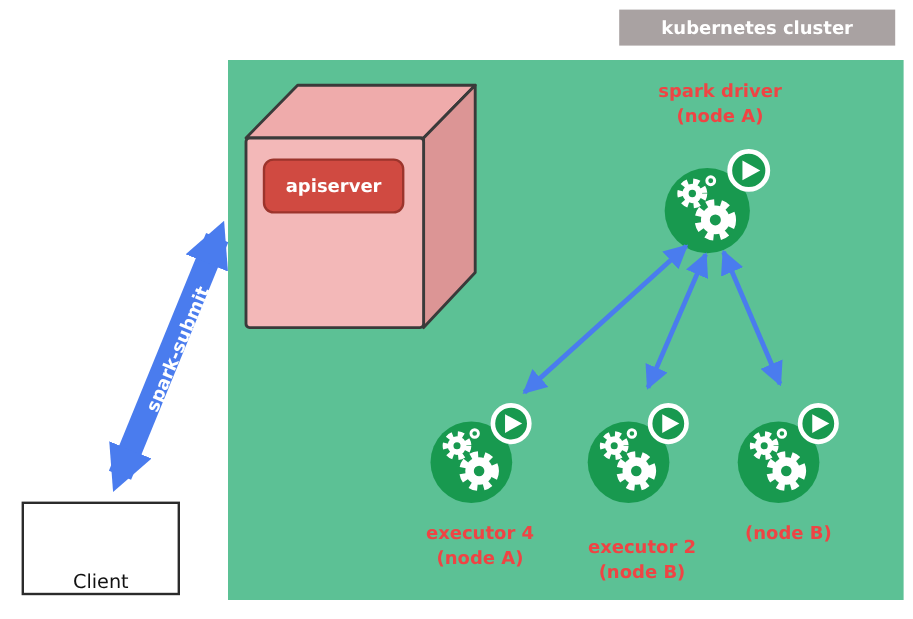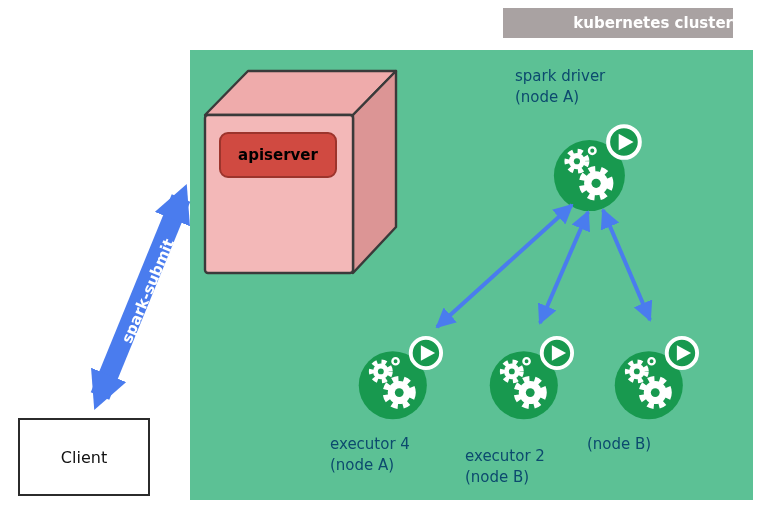--- a/index.html
+++ b/index.html
@@ -4,57 +4,57 @@
 <style>
   * { margin:0; padding:0; box-sizing:border-box; }
   html,body { background:#ffffff; }
   body { font-family:"DejaVu Sans","Liberation Sans",sans-serif; }
 
   .canvas { position:relative; width:761px; height:516px; background:#ffffff; overflow:hidden; }
 
   .cluster-box { position:absolute; left:190px; top:50px; width:563px; height:450px;
                  background:var(--cluster-green,#5cc195); }
 
-  .badge { position:absolute; left:503px; top:8px; width:230px; height:30px;
+  .badge { position:absolute; left:516px; top:8px; width:230px; height:30px;
            background:var(--badge-gray,#a9a2a2); color:#ffffff; font-weight:bold;
-           font-size:15px; text-align:right; line-height:30px; }
+           font-size:15px; text-align:center; line-height:30px; }
 
   .cube-svg { position:absolute; left:200px; top:67px; width:200px; height:212px; }
 
   .component { position:absolute; width:118px; height:46px;
                background:var(--component-red,#d04a41);
                border:2px solid var(--component-red-border,#9c342c);
-               border-radius:9px; color:#000000; font-weight:bold; font-size:15px;
+               border-radius:9px; color:#ffffff; font-weight:bold; font-size:15px;
                text-align:center; line-height:42px; }
   .component.apiserver { left:219px; top:132px; }
   .component.scheduler { left:219px; top:202px; }
 
-  .diagram-label { position:absolute; font-size:15px; color:#0c4a6e;
-                   line-height:21px; }
+  .diagram-label { position:absolute; font-size:15px; color:#ef4444;
+                   text-align:center; line-height:21px;font-weight:bold; }
   .driver-label { left:515px; top:66px; width:170px; }
   .exec-label   { top:434px; width:140px; }
   .exec-label.e1 { left:330px; }
   .exec-label.e2 { left:465px;margin-top:12px; }
   .exec-label.e3 { left:587px; }
 
   .pod { position:absolute; }
   .pod.driver { left:551px; top:118px; width:96px; height:96px; }
   .pod.e1 { left:356px; top:330px; width:92px; height:92px; }
   .pod.e2 { left:487px; top:330px; width:92px; height:92px; }
   .pod.e3 { left:612px; top:330px; width:92px; height:92px; }
 
   .arrows { position:absolute; left:0; top:0; width:761px; height:516px; pointer-events:none; }
 
   .spark-submit-label { position:absolute; left:86px; top:282px; width:124px;
                         text-align:center; color:#ffffff; font-weight:bold; font-size:15px;
                         transform:rotate(-67deg); }
 
   .client-box { position:absolute; left:18px; top:418px; width:132px; height:78px;
                 background:#ffffff; border:2px solid #2b2b2b; font-size:16px; color:#111111;
-                display:flex; align-items:center; justify-content:center; }
+                display:flex; align-items:flex-end; justify-content:center; }
 
   .hidden-defs { position:absolute; width:0; height:0; overflow:hidden; }
 </style>
 </head>
 <body>
 
 <svg class="hidden-defs" aria-hidden="true">
   <defs>
     <symbol id="pod-icon" viewBox="0 0 100 100">
       <circle cx="40" cy="60" r="37" fill="#18994f"></circle>

